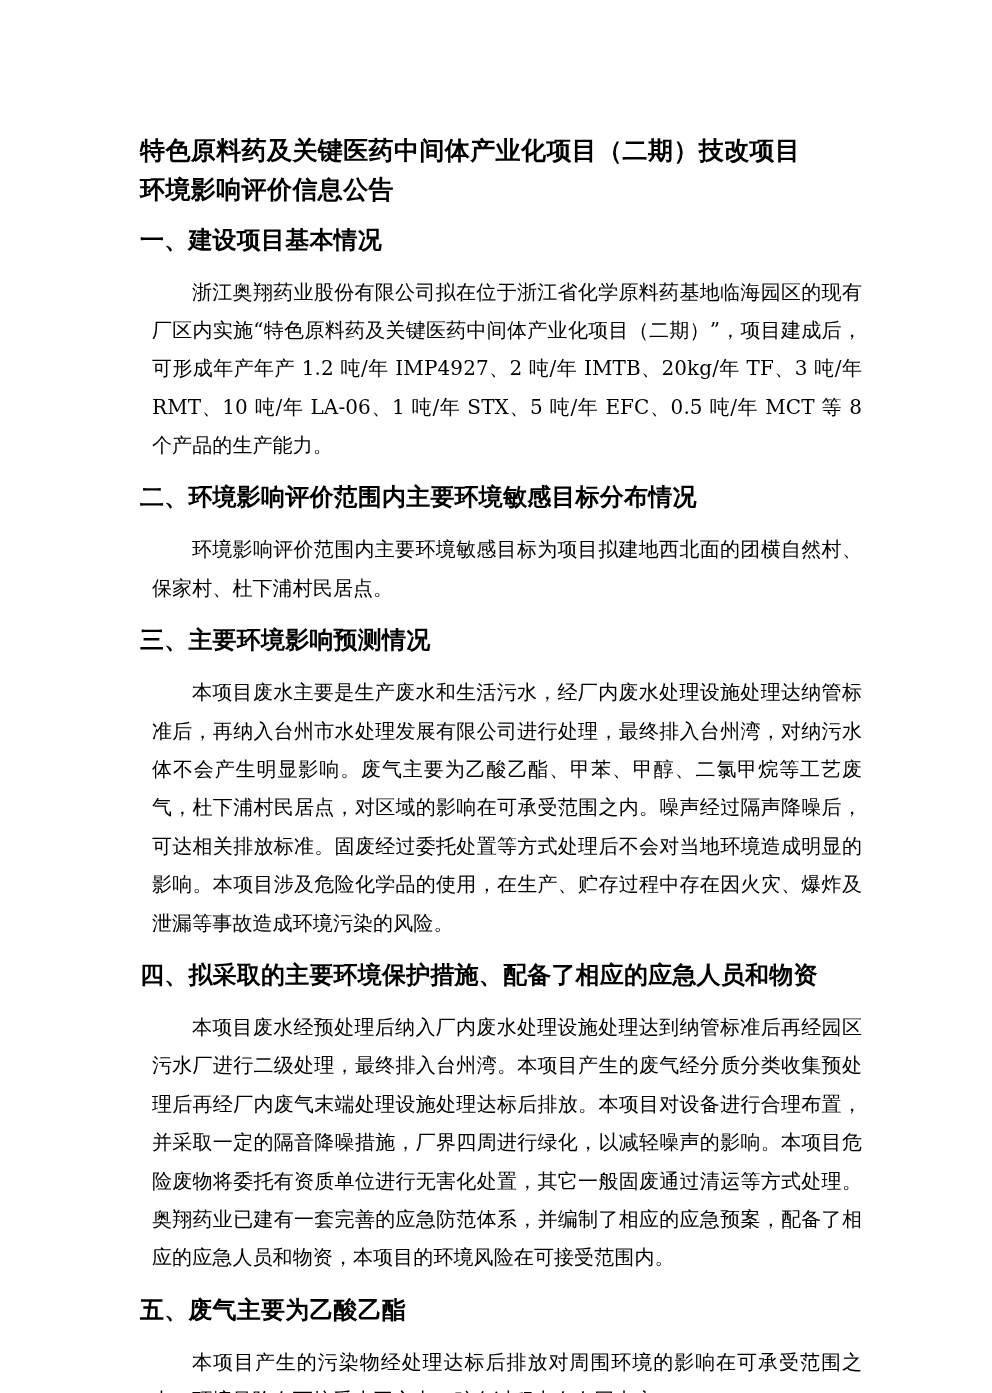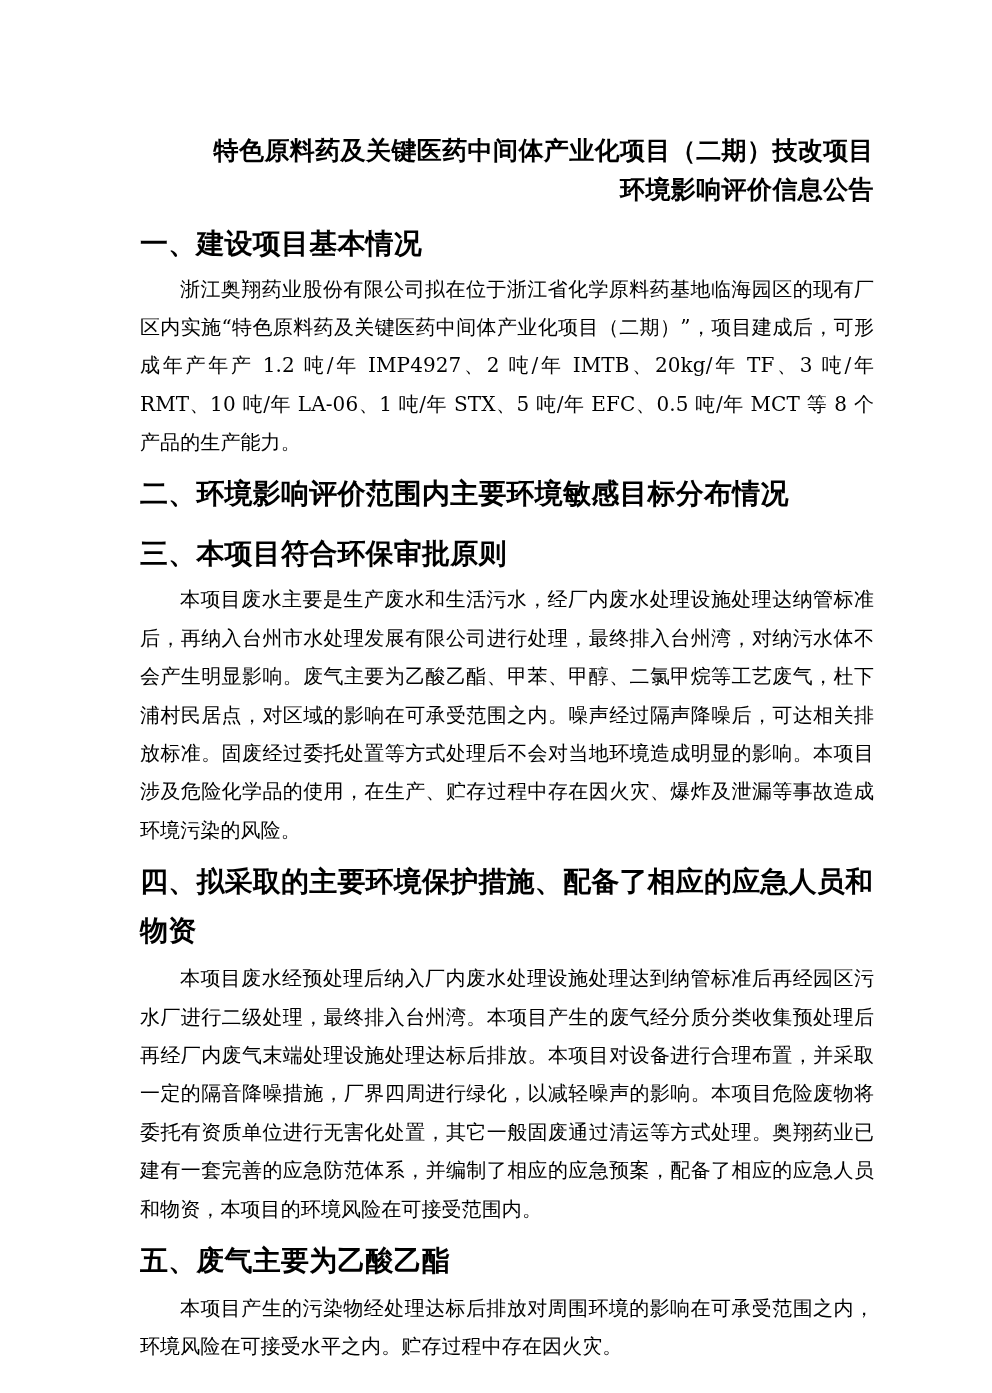--- a/index.html
+++ b/index.html
@@ -18,67 +18,67 @@
   .page {
     position: absolute;
     left: 0;
     top: 0;
     width: 992px;
     height: 1393px;
     box-sizing: border-box;
     padding: 132px 118px 40px 140px;
   }
   .doc-title {
-    text-align: right;
+    text-align: left;
     font-size: 25px;
     font-weight: bold;
     line-height: 1.55;
     letter-spacing: 0.4px;
     margin: 0 0 2px 0;
   }
   .doc-title .line2 {
     display: block;
   }
   .section-heading {
-    font-size: 28px;
+    font-size: 24px;
     font-weight: bold;
     line-height: 1.75;
     margin: 9px 0 2px 0;
     letter-spacing: 0.2px;
   }
   .para {
     font-size: 20px;
     line-height: 1.92;
     text-align: justify;
     text-justify: inter-ideograph;
     text-indent: 2em;
-    margin: 0;
+    margin: 12px;
     letter-spacing: 0.1px;
   }
   .para + .section-heading {
     margin-top: 10px;
-    font-family: Liberation Mono, monospace;
   }
 </style>
 </head>
 <body>
 
 <div class="page">
 
   <h1 class="doc-title">
     <span class="line1">特色原料药及关键医药中间体产业化项目（二期）技改项目</span>
     <span class="line2">环境影响评价信息公告</span>
   </h1>
 
   <h2 class="section-heading">一、建设项目基本情况</h2>
   <p class="para">浙江奥翔药业股份有限公司拟在位于浙江省化学原料药基地临海园区的现有厂区内实施“特色原料药及关键医药中间体产业化项目（二期）”，项目建成后，可形成年产年产 1.2 吨/年 IMP4927、2 吨/年 IMTB、20kg/年 TF、3 吨/年 RMT、10 吨/年 LA-06、1 吨/年 STX、5 吨/年 EFC、0.5 吨/年 MCT 等 8 个产品的生产能力。</p>
 
   <h2 class="section-heading">二、环境影响评价范围内主要环境敏感目标分布情况</h2>
+  <p class="para">环境影响评价范围内主要环境敏感目标为项目拟建地西北面的团横自然村、保家村、杜下浦村民居点。</p>
 
-  <h2 class="section-heading">三、本项目符合环保审批原则</h2>
+  <h2 class="section-heading">三、主要环境影响预测情况</h2>
   <p class="para">本项目废水主要是生产废水和生活污水，经厂内废水处理设施处理达纳管标准后，再纳入台州市水处理发展有限公司进行处理，最终排入台州湾，对纳污水体不会产生明显影响。废气主要为乙酸乙酯、甲苯、甲醇、二氯甲烷等工艺废气，杜下浦村民居点，对区域的影响在可承受范围之内。噪声经过隔声降噪后，可达相关排放标准。固废经过委托处置等方式处理后不会对当地环境造成明显的影响。本项目涉及危险化学品的使用，在生产、贮存过程中存在因火灾、爆炸及泄漏等事故造成环境污染的风险。</p>
 
   <h2 class="section-heading">四、拟采取的主要环境保护措施、配备了相应的应急人员和物资</h2>
   <p class="para">本项目废水经预处理后纳入厂内废水处理设施处理达到纳管标准后再经园区污水厂进行二级处理，最终排入台州湾。本项目产生的废气经分质分类收集预处理后再经厂内废气末端处理设施处理达标后排放。本项目对设备进行合理布置，并采取一定的隔音降噪措施，厂界四周进行绿化，以减轻噪声的影响。本项目危险废物将委托有资质单位进行无害化处置，其它一般固废通过清运等方式处理。奥翔药业已建有一套完善的应急防范体系，并编制了相应的应急预案，配备了相应的应急人员和物资，本项目的环境风险在可接受范围内。</p>
 
   <h2 class="section-heading">五、废气主要为乙酸乙酯</h2>
   <p class="para">本项目产生的污染物经处理达标后排放对周围环境的影响在可承受范围之内，环境风险在可接受水平之内。贮存过程中存在因火灾。</p>
 
 </div>
 

